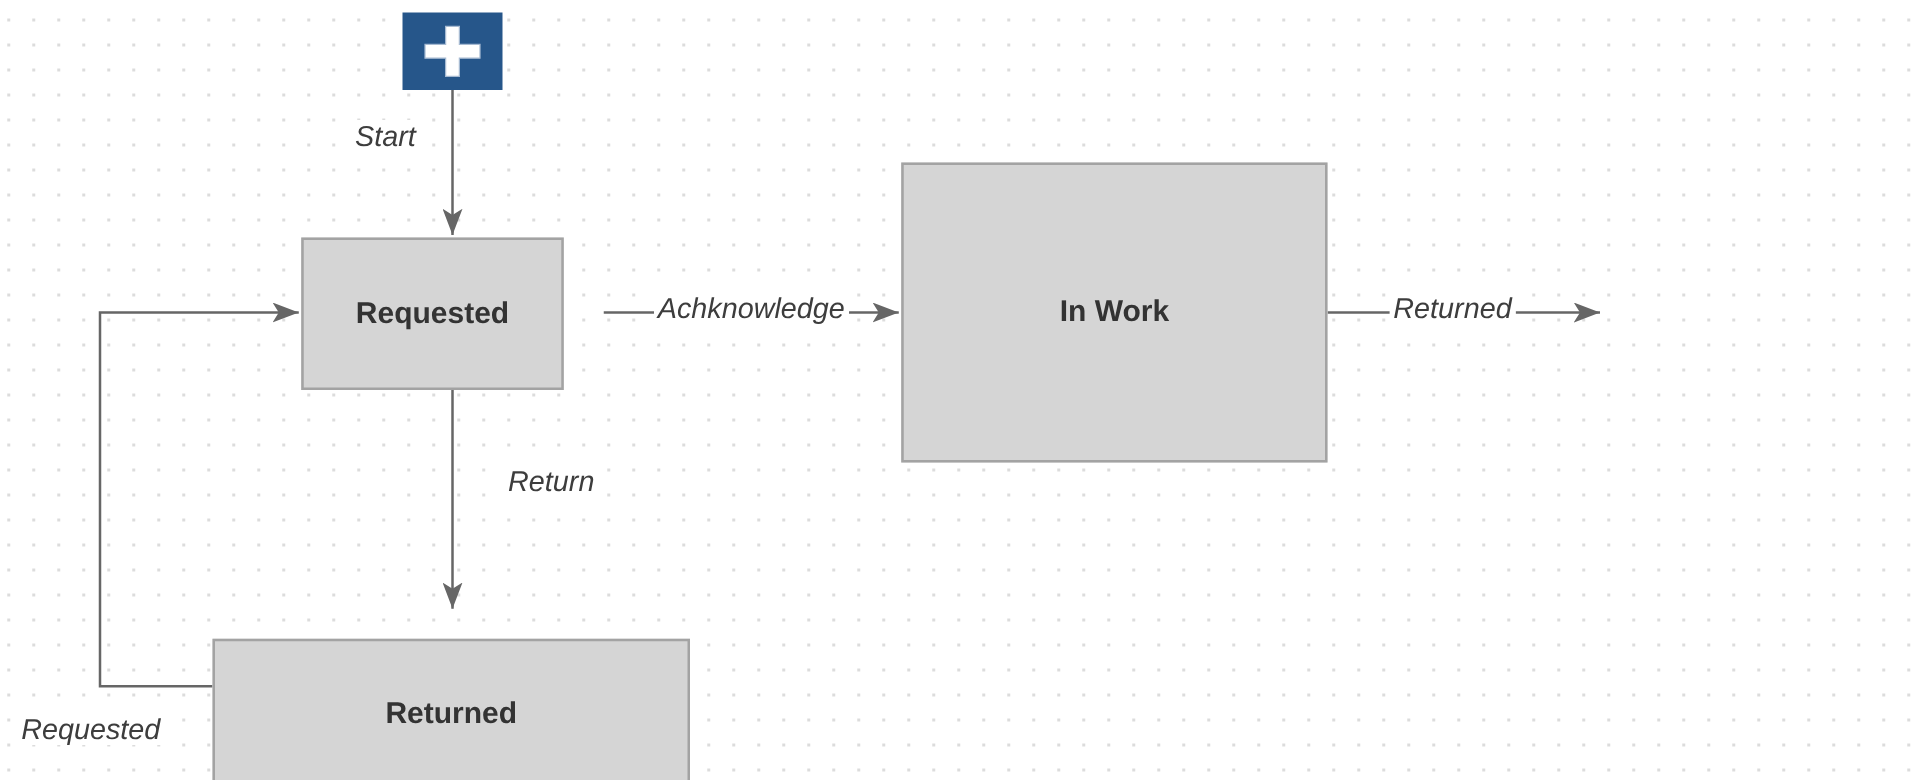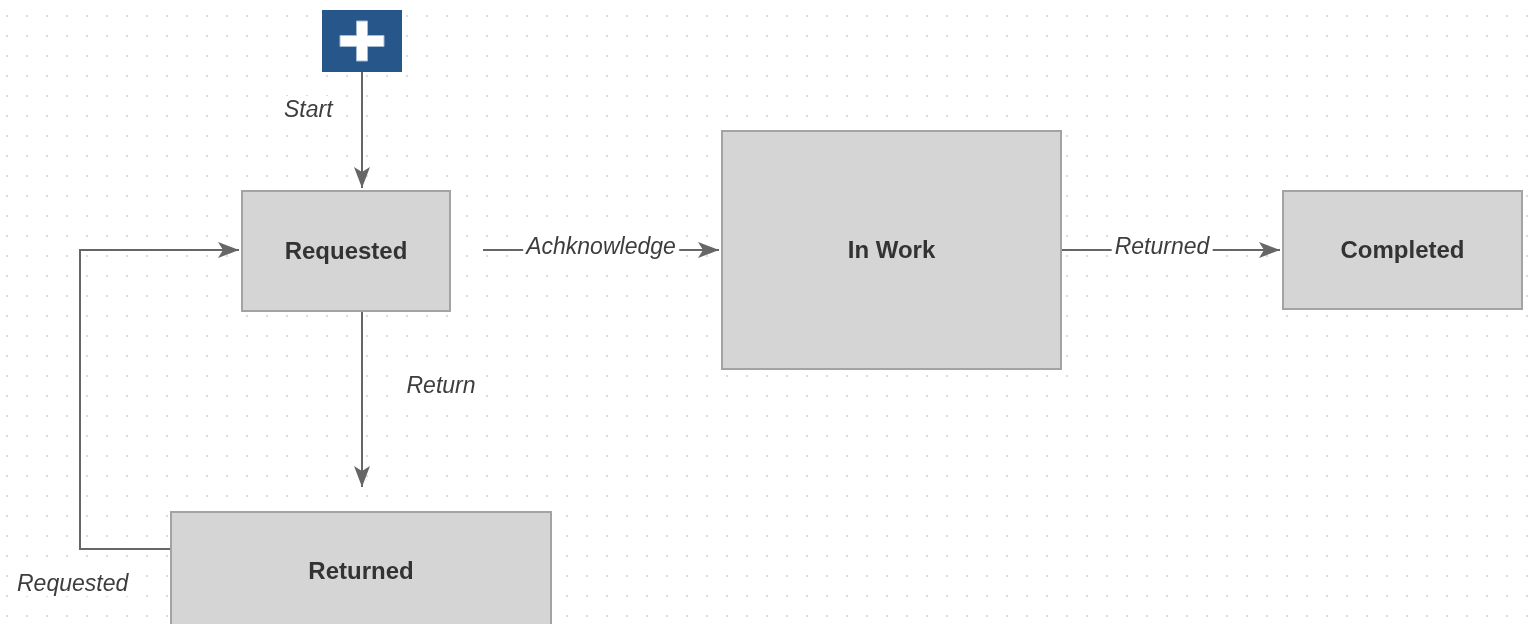--- a/index.html
+++ b/index.html
@@ -87,23 +87,20 @@
   </div>
 
   <div class="node" style="left:241px;top:190px;width:210px;height:122px;">
     <span>Requested</span>
   </div>
 
   <div class="node" style="left:721px;top:130px;width:341px;height:240px;">
     <span>In Work</span>
   </div>
 
-  <div class="node" style="left:1282px;top:190px;width:241px;height:120px;">
-    <span>Completed</span>
-  </div>
 
   <div class="node" style="left:170px;top:511px;width:382px;height:119px;">
     <span>Returned</span>
   </div>
 
   <div class="edge-label" style="left:281px;top:96px;">Start</div>
 
   <div class="edge-label centered" style="left:601px;top:197px;">Achknowledge</div>
 
   <div class="edge-label centered" style="left:1162px;top:197px;">Returned</div>

